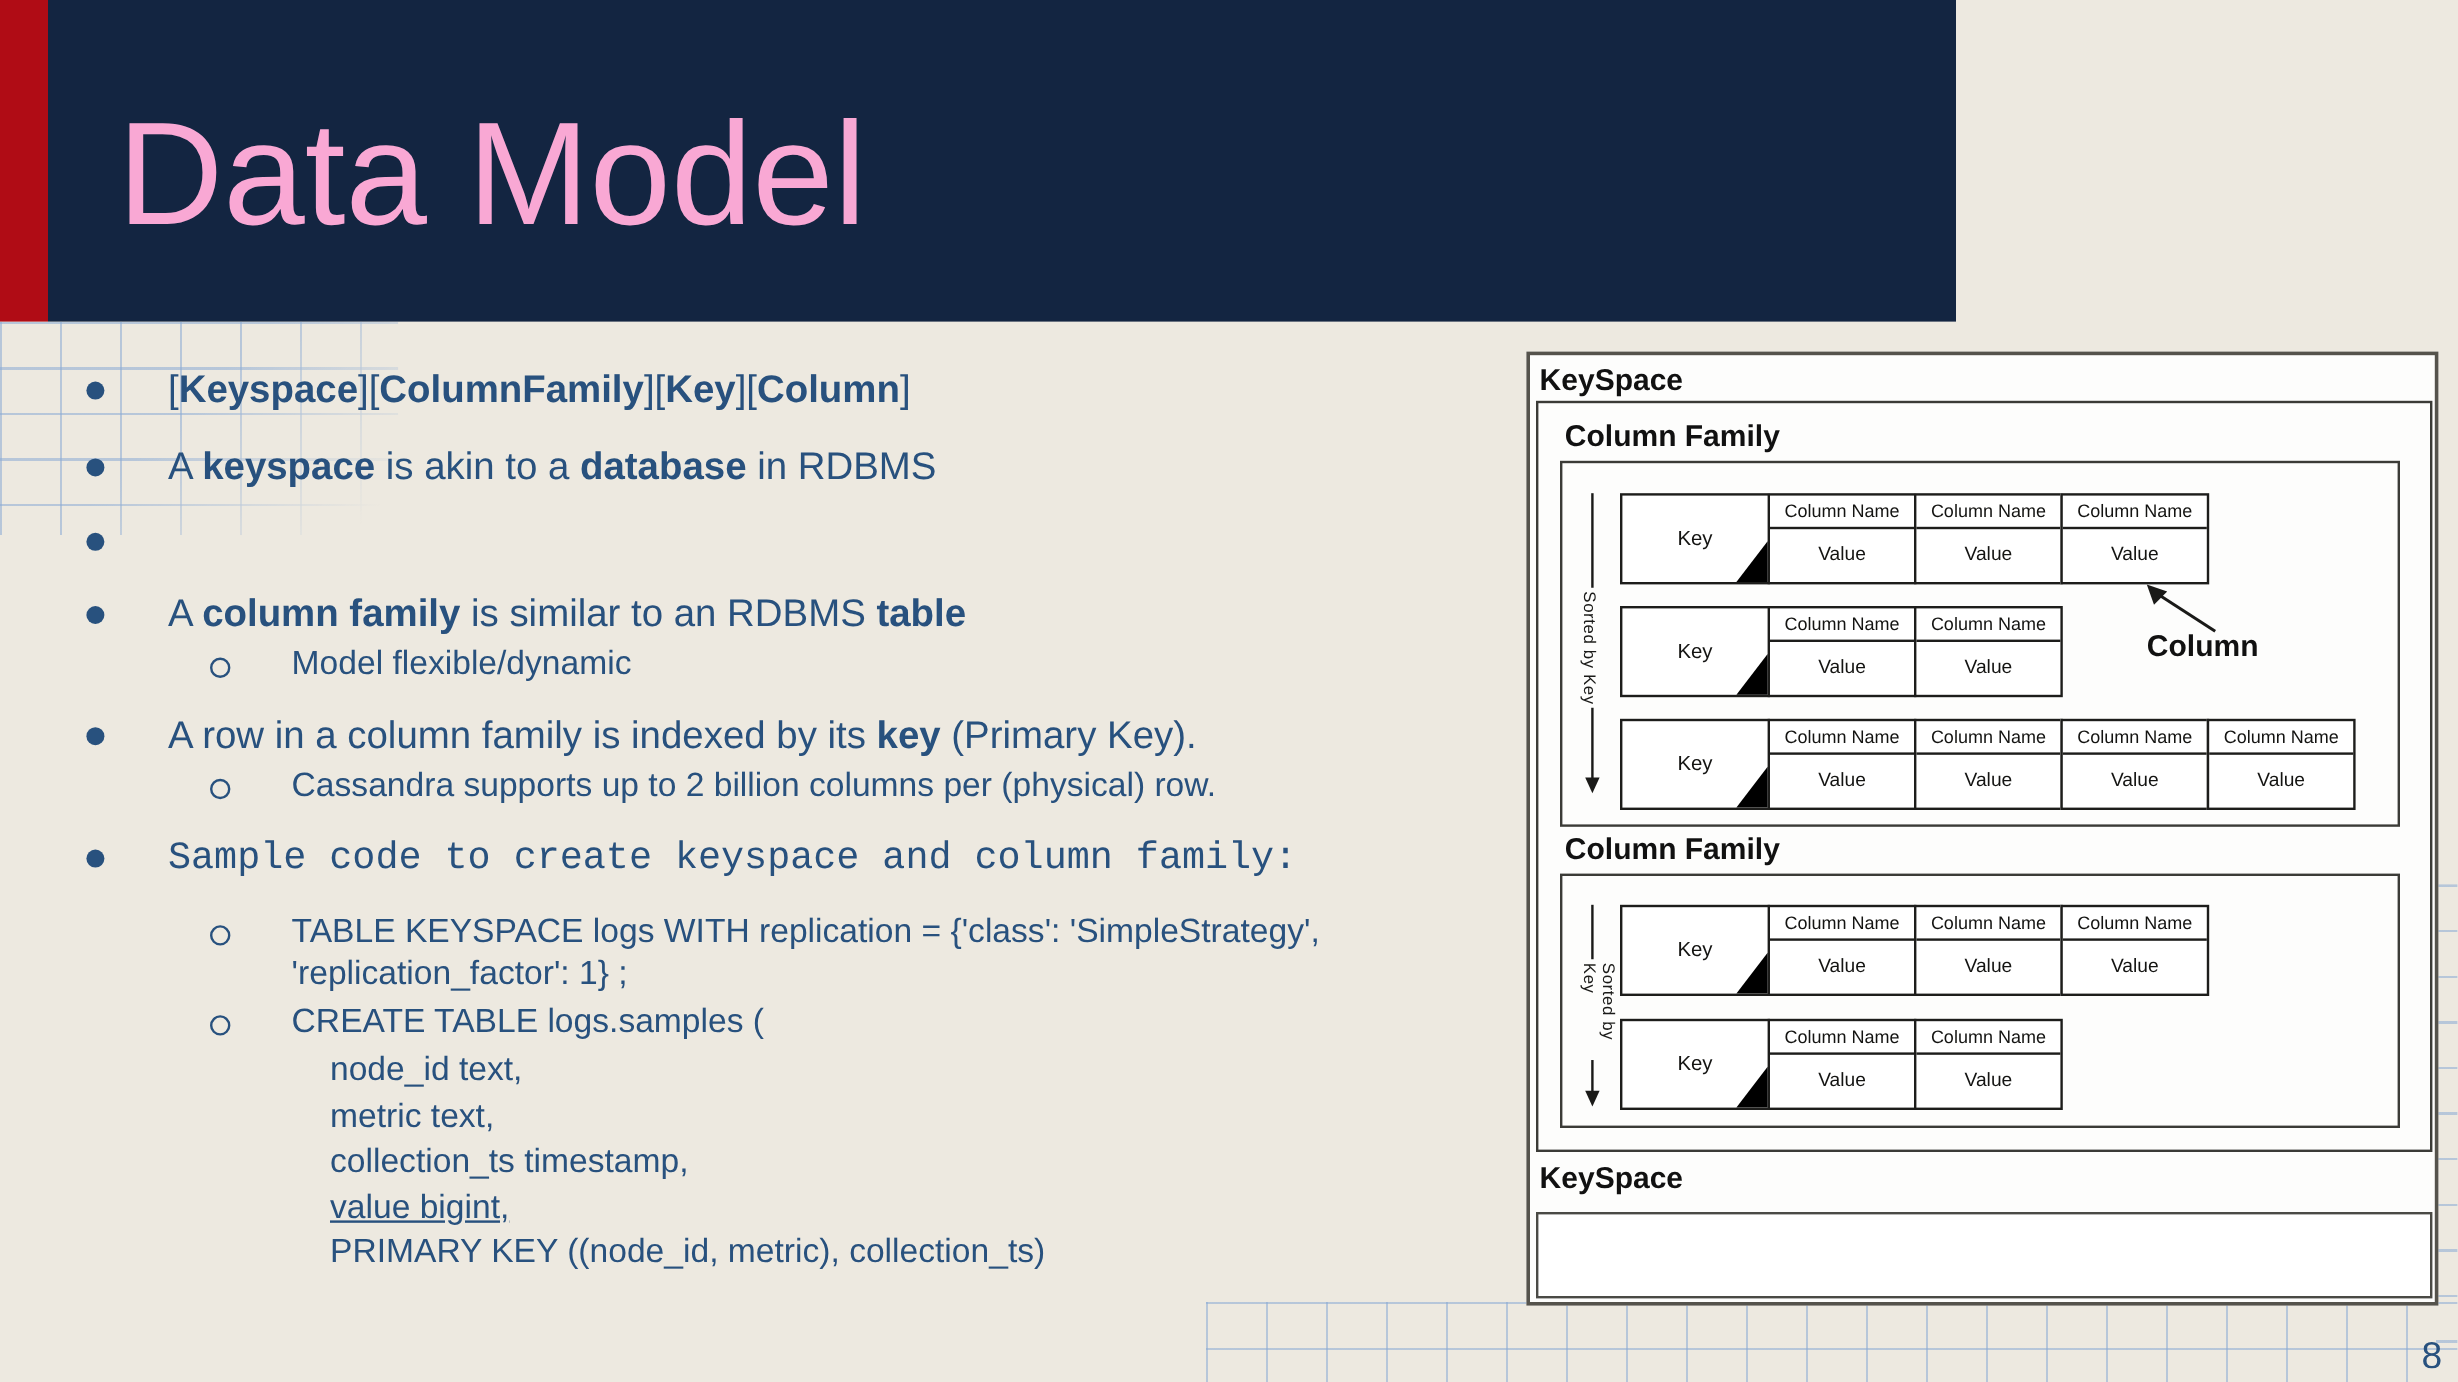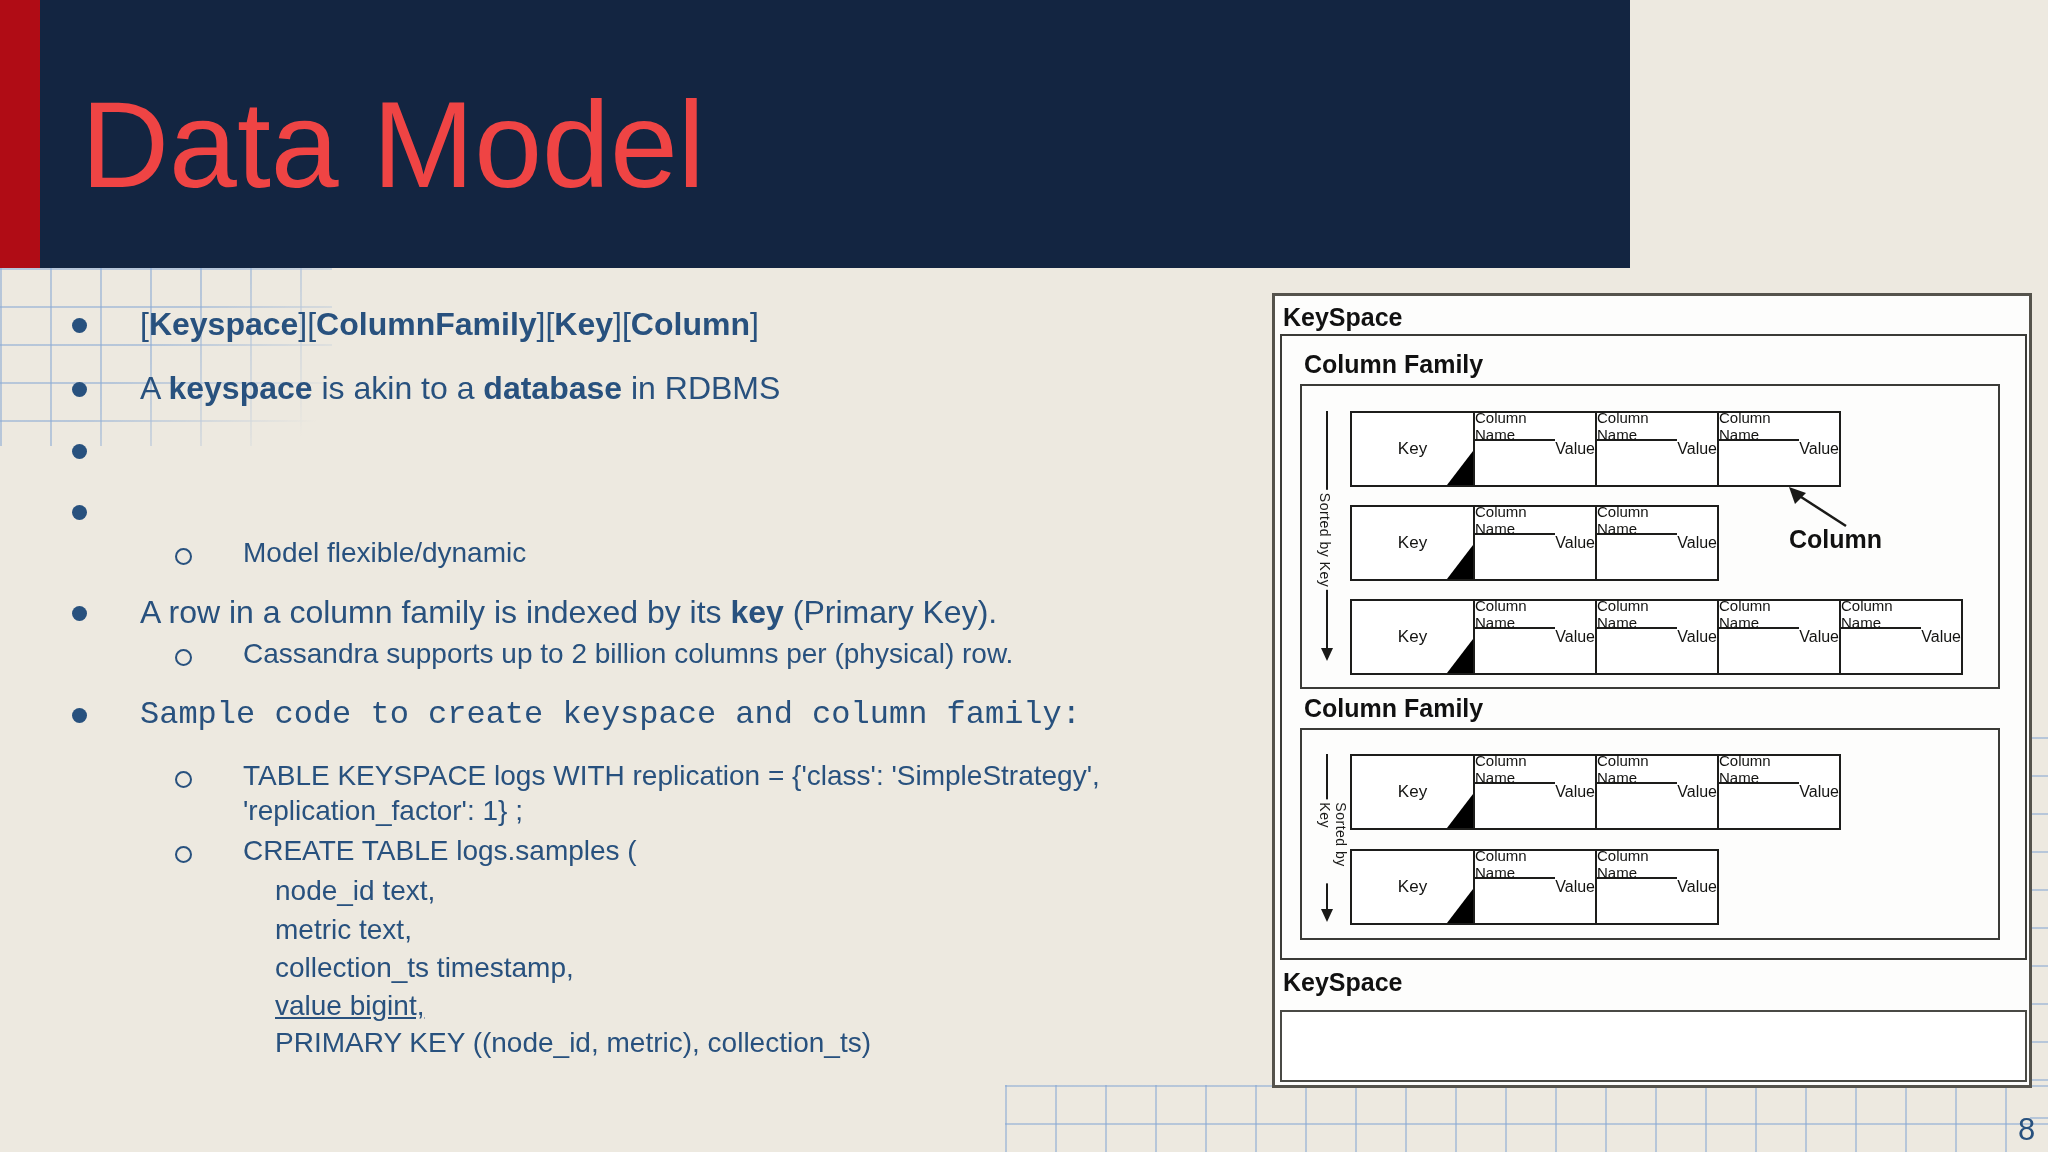--- a/index.html
+++ b/index.html
@@ -5,22 +5,22 @@
   html,body{margin:0;padding:0;}
   body{
     width:2048px;height:1152px;position:relative;overflow:hidden;
     background:#ede9e0;
     font-family:"Liberation Sans","DejaVu Sans",sans-serif;
   }
   
   .red-stripe{position:absolute;left:0;top:0;width:40px;height:268px;background:#b00c15;}
   .header-bar{position:absolute;left:40px;top:0;width:1590px;height:268px;background:#132541;}
   .slide-title{
-    position:absolute;left:41px;top:84px;
-    font-size:122px;line-height:1;font-weight:400;color:#ef4444;white-space:nowrap;
+    position:absolute;left:58px;top:84px;
+    font-size:122px;line-height:1;font-weight:400;color:#f9a8d4;white-space:nowrap;
   }
   
   .grid{position:absolute;pointer-events:none;
     background-image:
       repeating-linear-gradient(to right, rgba(138,170,212,.55) 0 2px, transparent 2px 50px),
       repeating-linear-gradient(to bottom, rgba(138,170,212,.55) 0 2px, transparent 2px 38px);
   }
   .grid-tl{left:0;top:268px;width:332px;height:178px;
     -webkit-mask-image:linear-gradient(135deg,#000 45%,transparent 92%);
     mask-image:linear-gradient(135deg,#000 45%,transparent 92%);
@@ -56,21 +56,21 @@
     writing-mode:vertical-rl;font-size:14px;color:#1a1a18;background:#fdfdfc;padding:3px 0;letter-spacing:.5px;
   }
   .sorted .ahead{position:absolute;left:7px;bottom:0;width:0;height:0;
     border-left:6px solid transparent;border-right:6px solid transparent;border-top:13px solid #1a1a18;}
   
   .d-row{position:absolute;left:48px;display:flex;}
   .cell{box-sizing:border-box;border:2px solid #1d1d1b;background:#fff;height:76px;}
   .key-cell{width:125px;position:relative;display:flex;align-items:center;justify-content:center;font-size:17px;}
   .key-tri{position:absolute;right:0;bottom:0;width:0;height:0;
     border-left:26px solid transparent;border-bottom:34px solid #000;}
-  .col-cell{width:124px;margin-left:-2px;display:flex;flex-direction:row;}
+  .col-cell{width:124px;margin-left:-2px;display:flex;flex-direction:column;}
   .col-name{height:26px;border-bottom:2px solid #1d1d1b;display:flex;align-items:center;justify-content:center;font-size:15px;}
   .col-value{flex:1;display:flex;align-items:center;justify-content:center;font-size:16px;}
   
   .col-annot-svg{position:absolute;left:482px;top:98px;}
   .col-annot-label{position:absolute;left:487px;top:139px;font-weight:700;font-size:25px;color:#111;}
 </style>
 </head>
 <body>
 
 <div class="red-stripe"></div>
@@ -82,20 +82,21 @@
 <div class="grid grid-b"></div>
 <div class="grid grid-r"></div>
 
 <div id="content">
     <div class="marker-disc" style="left: 72px; top: 318px;"></div>
     <div class="line l1" style="left: 140px; top: 306px; text-align: center;"><span>[</span><b>Keyspace</b><span>][</span><b>ColumnFamily</b><span>][</span><b>Key</b><span>][</span><b>Column</b><span>]</span></div>
     <div class="marker-disc" style="left: 72px; top: 382px;"></div>
     <div class="line l1" style="left: 140px; top: 370px;"><span>A </span><b>keyspace</b><span> is akin to a </span><b>database</b><span> in RDBMS</span></div>
     <div class="marker-disc" style="left: 72px; top: 444px;"></div>
     <div class="marker-disc" style="left: 72px; top: 505px;"></div>
+    <div class="line l1" style="left: 140px; top: 493px;"><span>A </span><b>column family</b><span> is similar to an RDBMS </span><b>table</b></div>
     <div class="marker-circle" style="left: 175px; top: 548px;"></div>
     <div class="line l2" style="left: 243px; top: 536px;"><span>Model flexible/dynamic</span></div>
     <div class="marker-disc" style="left: 72px; top: 606px;"></div>
     <div class="line l1" style="left: 140px; top: 594px;"><span>A row in a column family is indexed by its </span><b>key</b><span> (Primary Key).</span></div>
     <div class="marker-circle" style="left: 175px; top: 649px;"></div>
     <div class="line l2" style="left: 243px; top: 637px;"><span>Cassandra supports up to 2 billion columns per (physical) row.</span></div>
     <div class="marker-disc" style="left: 72px; top: 708px;"></div>
     <div class="line l1" style="left: 140px; top: 696px; font-family: Liberation Mono, monospace;"><span>Sample code to create keyspace and column family:</span></div>
     <div class="marker-circle" style="left: 175px; top: 771px;"></div>
     <div class="line l2" style="left: 243px; top: 759px;"><span>TABLE KEYSPACE logs WITH replication = {'class': 'SimpleStrategy',</span></div>

